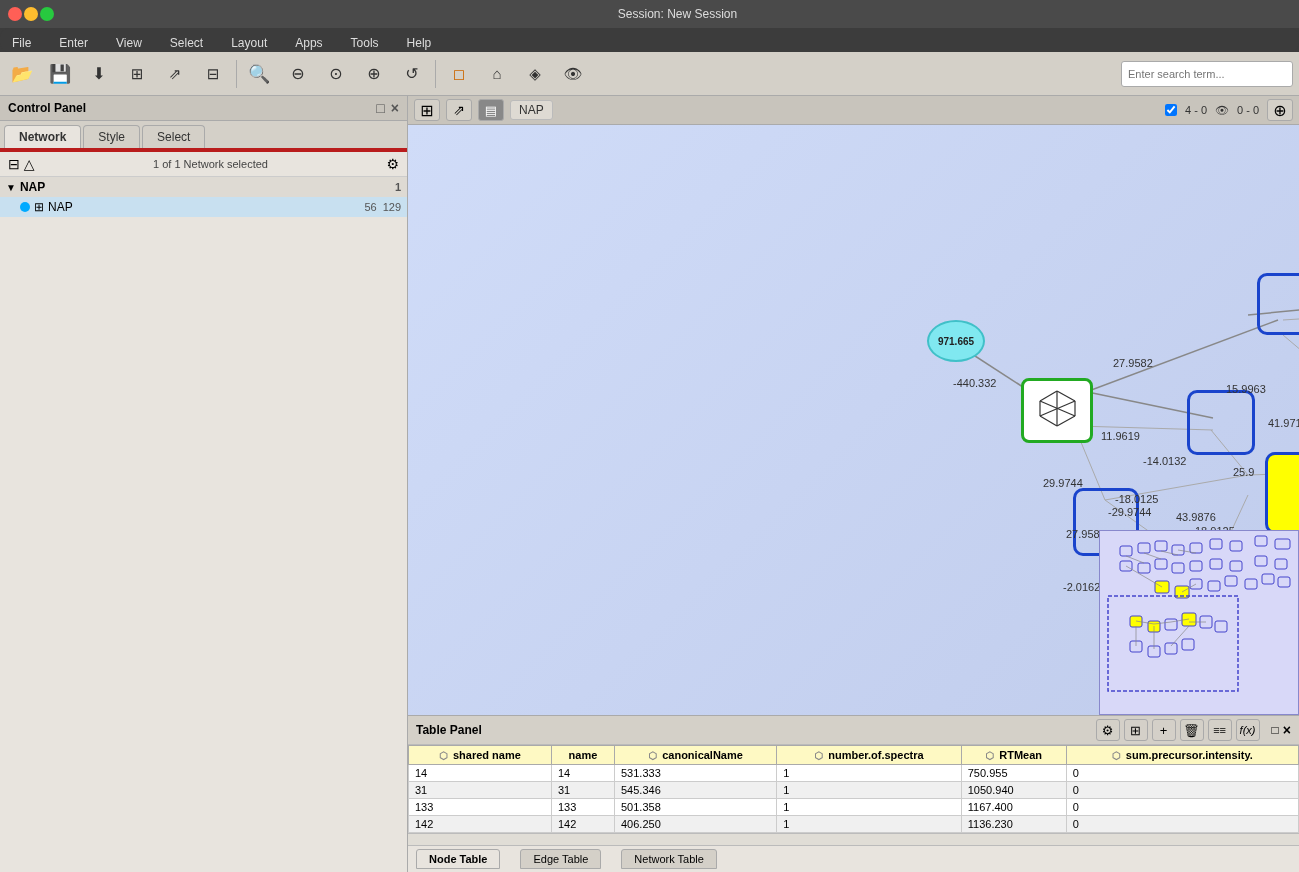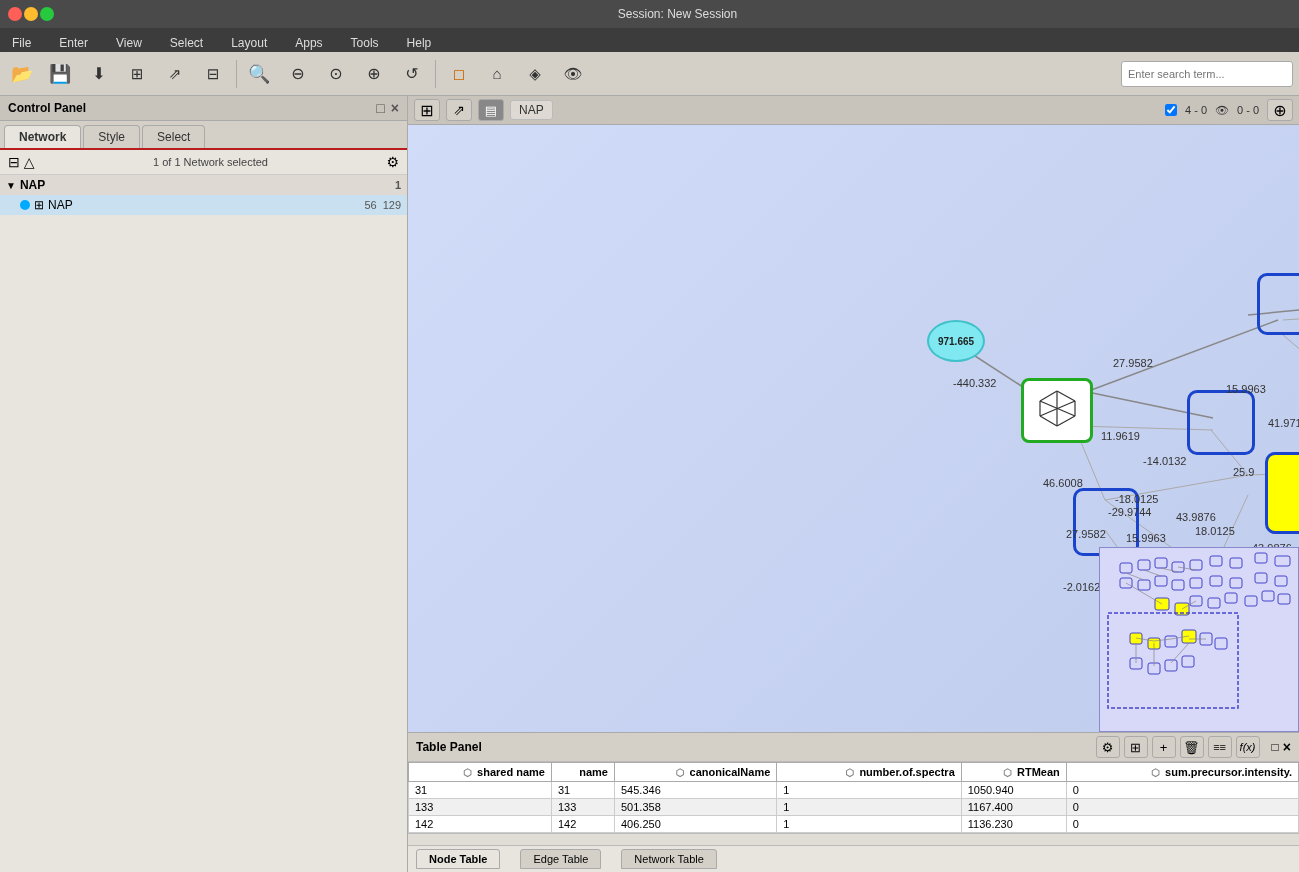--- a/index.html
+++ b/index.html
@@ -97,21 +97,21 @@
       font-weight: bold;
       font-size: 12px;
       display: flex;
       align-items: center;
       justify-content: space-between;
       border-bottom: 1px solid #aaa;
     }
     #cp-tabs {
       display: flex;
       background: #d4d0c8;
-      border-bottom: 2px solid #b91c1c;
+      border-bottom: 4px solid #b91c1c;
       padding: 4px 4px 0;
       gap: 2px;
     }
     .cp-tab {
       padding: 4px 14px;
       font-size: 12px;
       cursor: pointer;
       border: 1px solid #aaa;
       border-bottom: none;
       border-radius: 4px 4px 0 0;
@@ -232,24 +232,24 @@
       display: flex; align-items: center; justify-content: center;
       font-size: 13px;
     }
 
     #data-table {
       width: 100%;
       border-collapse: collapse;
       font-size: 11px;
     }
     #data-table th {
-      background: #ffffff;
+      background: #fef9c3;
       border: 1px solid #aaa;
       padding: 3px 6px;
-      text-align: right;
+      text-align: center;
       font-size: 11px;
       white-space: nowrap;
     }
     #data-table td {
       border: 1px solid #ccc;
       padding: 2px 6px;
       background: white;
     }
     #data-table tr:nth-child(even) td { background: #f0f0f0; }
 
@@ -462,21 +462,21 @@
       <div style="position:absolute; left:706px; top:452px; width:76px; height:76px; border-radius:10px; background:#ffff00; border:3px solid #1a44cc;"></div>
       <div style="position:absolute; left:810px; top:447px; width:76px; height:78px; border-radius:10px; background:#ffff00; border:3px solid #1a44cc;"></div>
 
       <span style="position:absolute; left:545px; top:252px; font-size:11px; color:#333;">-440.332</span>
       <span style="position:absolute; left:705px; top:232px; font-size:11px; color:#333;">27.9582</span>
       <span style="position:absolute; left:818px; top:258px; font-size:11px; color:#333;">15.9963</span>
       <span style="position:absolute; left:860px; top:292px; font-size:11px; color:#333;">41.9713</span>
 
       <span style="position:absolute; left:693px; top:305px; font-size:11px; color:#333;">11.9619</span>
       <span style="position:absolute; left:735px; top:330px; font-size:11px; color:#333;">-14.0132</span>
-      <span style="position:absolute; left:635px; top:352px; font-size:11px; color:#333;">46.6008</span>
+      <span style="position:absolute; left:635px; top:352px; font-size:11px; color:#333;">29.9744</span>
       <span style="position:absolute; left:707px; top:368px; font-size:11px; color:#333;">-18.0125</span>
       <span style="position:absolute; left:700px; top:381px; font-size:11px; color:#333;">-29.9744</span>
       <span style="position:absolute; left:768px; top:386px; font-size:11px; color:#333;">43.9876</span>
       <span style="position:absolute; left:787px; top:400px; font-size:11px; color:#333;">18.0125</span>
       <span style="position:absolute; left:718px; top:407px; font-size:11px; color:#333;">15.9963</span>
       <span style="position:absolute; left:844px; top:417px; font-size:11px; color:#333;">43.9876</span>
       <span style="position:absolute; left:756px; top:435px; font-size:11px; color:#333;">41.97 2</span>
       <span style="position:absolute; left:748px; top:443px; font-size:11px; color:#333;">0</span>
       <span style="position:absolute; left:655px; top:456px; font-size:11px; color:#333;">-2.01624</span>
       <span style="position:absolute; left:786px; top:459px; font-size:11px; color:#333;">016</span>
@@ -587,20 +587,28 @@
                 <span style="font-size:10px; color:#888; margin-right:2px;">⬡</span>
                 <span>RTMean</span>
               </th>
               <th>
                 <span style="font-size:10px; color:#888; margin-right:2px;">⬡</span>
                 <span>sum.precursor.intensity.</span>
               </th>
             </tr>
           </thead>
           <tbody id="table-body">
+          <tr>
+                <td>14</td>
+                <td>14</td>
+                <td>531.333</td>
+                <td>1</td>
+                <td>750.955</td>
+                <td>0</td>
+              </tr>
               <tr>
                 <td>31</td>
                 <td>31</td>
                 <td>545.346</td>
                 <td>1</td>
                 <td>1050.940</td>
                 <td>0</td>
               </tr>
               <tr>
                 <td>133</td>

